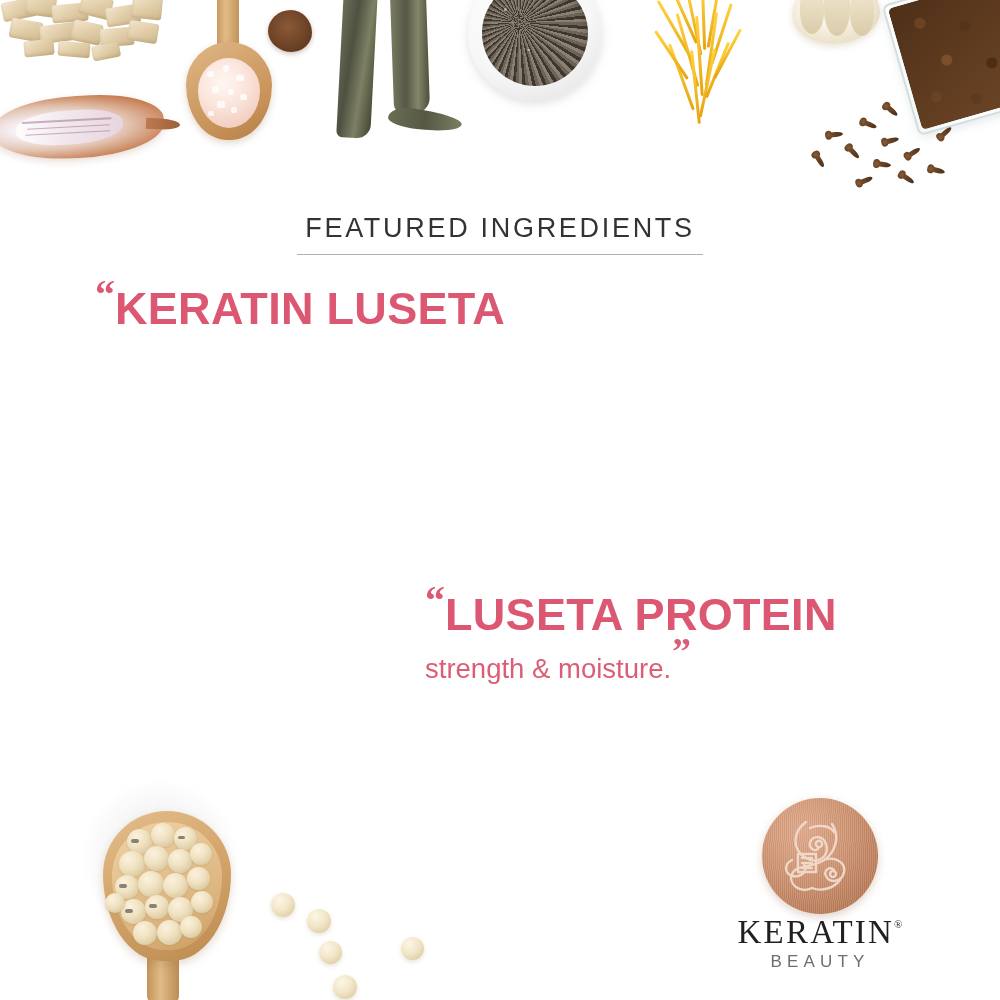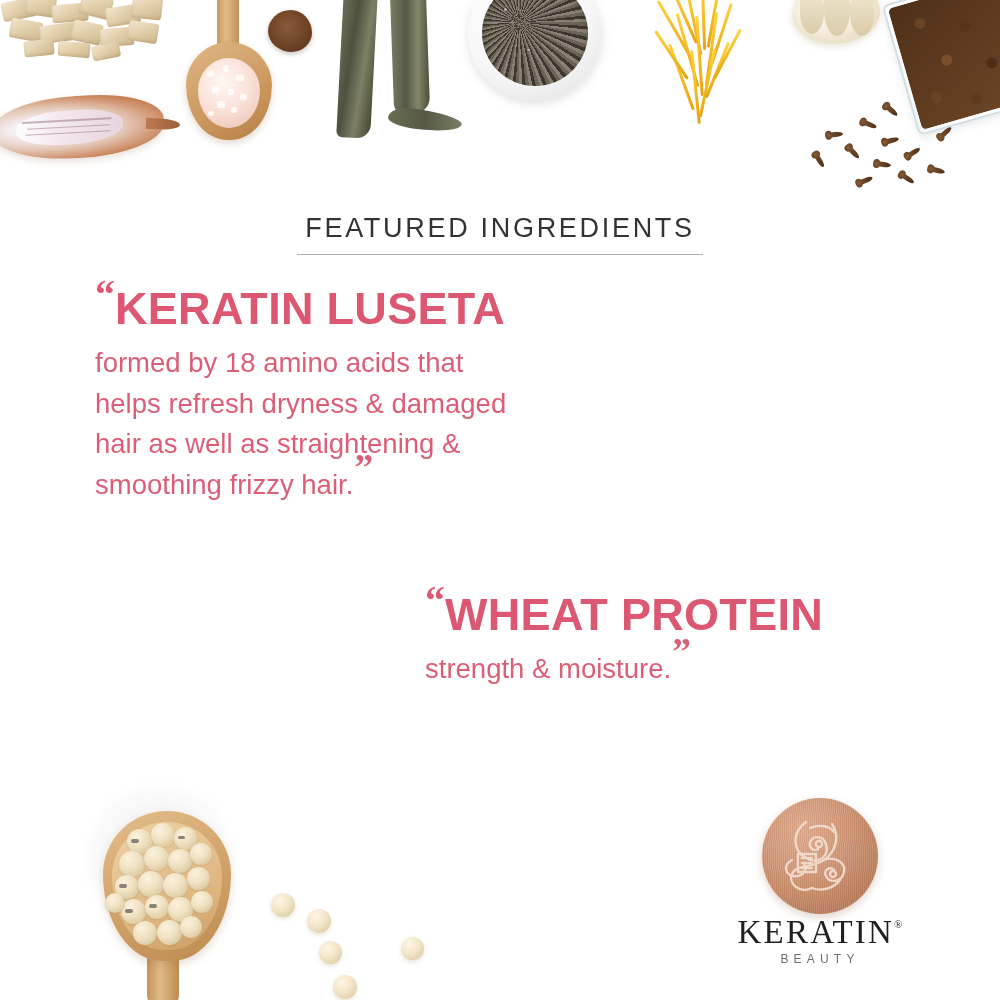--- a/index.html
+++ b/index.html
@@ -334,21 +334,21 @@
   }
   .logo-reg {
     font-size: 11px;
     vertical-align: 15px;
     letter-spacing: 0;
   }
   .logo-sub {
     position: absolute; left: 0; top: 154px;
     width: 170px;
     text-align: center;
-    font-size: 12px;
+    font-size: 17px;
     letter-spacing: 5.2px;
     color: #6e6e6e;
     font-weight: 400;
   }
 </style>
 </head>
 <body>
 
 <div class="canvas">
 
@@ -447,30 +447,24 @@
     <div class="clove" style="left:938px; top:130px; transform:rotate(-42deg);"></div>
     <div class="clove" style="left:884px; top:108px; transform:rotate(40deg);"></div>
   </div>
 
   <div class="section-heading">
     <span class="ttl">FEATURED INGREDIENTS</span>
   </div>
 
   <div class="block block-keratin">
     <h2 class="ing-title"><span class="qmark-open">“</span><span>KERATIN LUSETA</span></h2>
-    <p class="ing-body">
-      <span class="line">formed by 18 amino acids that</span>
-      <span class="line">helps refresh dryness &amp; damaged</span>
-      <span class="line">hair as well as straightening &amp;</span>
-      <span class="line"><span>smoothing frizzy hair.</span><span class="qmark-close">”</span></span>
-    </p>
   </div>
 
   <div class="block block-wheat">
-    <h2 class="ing-title"><span class="qmark-open">“</span><span>WHEAT PROTEIN</span></h2>
+    <h2 class="ing-title"><span class="qmark-open">“</span><span>LUSETA PROTEIN</span></h2>
     <p class="ing-body">
       <span class="line"><span>strength &amp; moisture.</span><span class="qmark-close">”</span></span>
     </p>
   </div>
 
   <div class="soy-group">
     <div class="soy-shadow"></div>
     <div class="soy-spoon-handle"></div>
     <div class="soy-spoon-bowl">
       <div class="soy-spoon-inner"></div>

